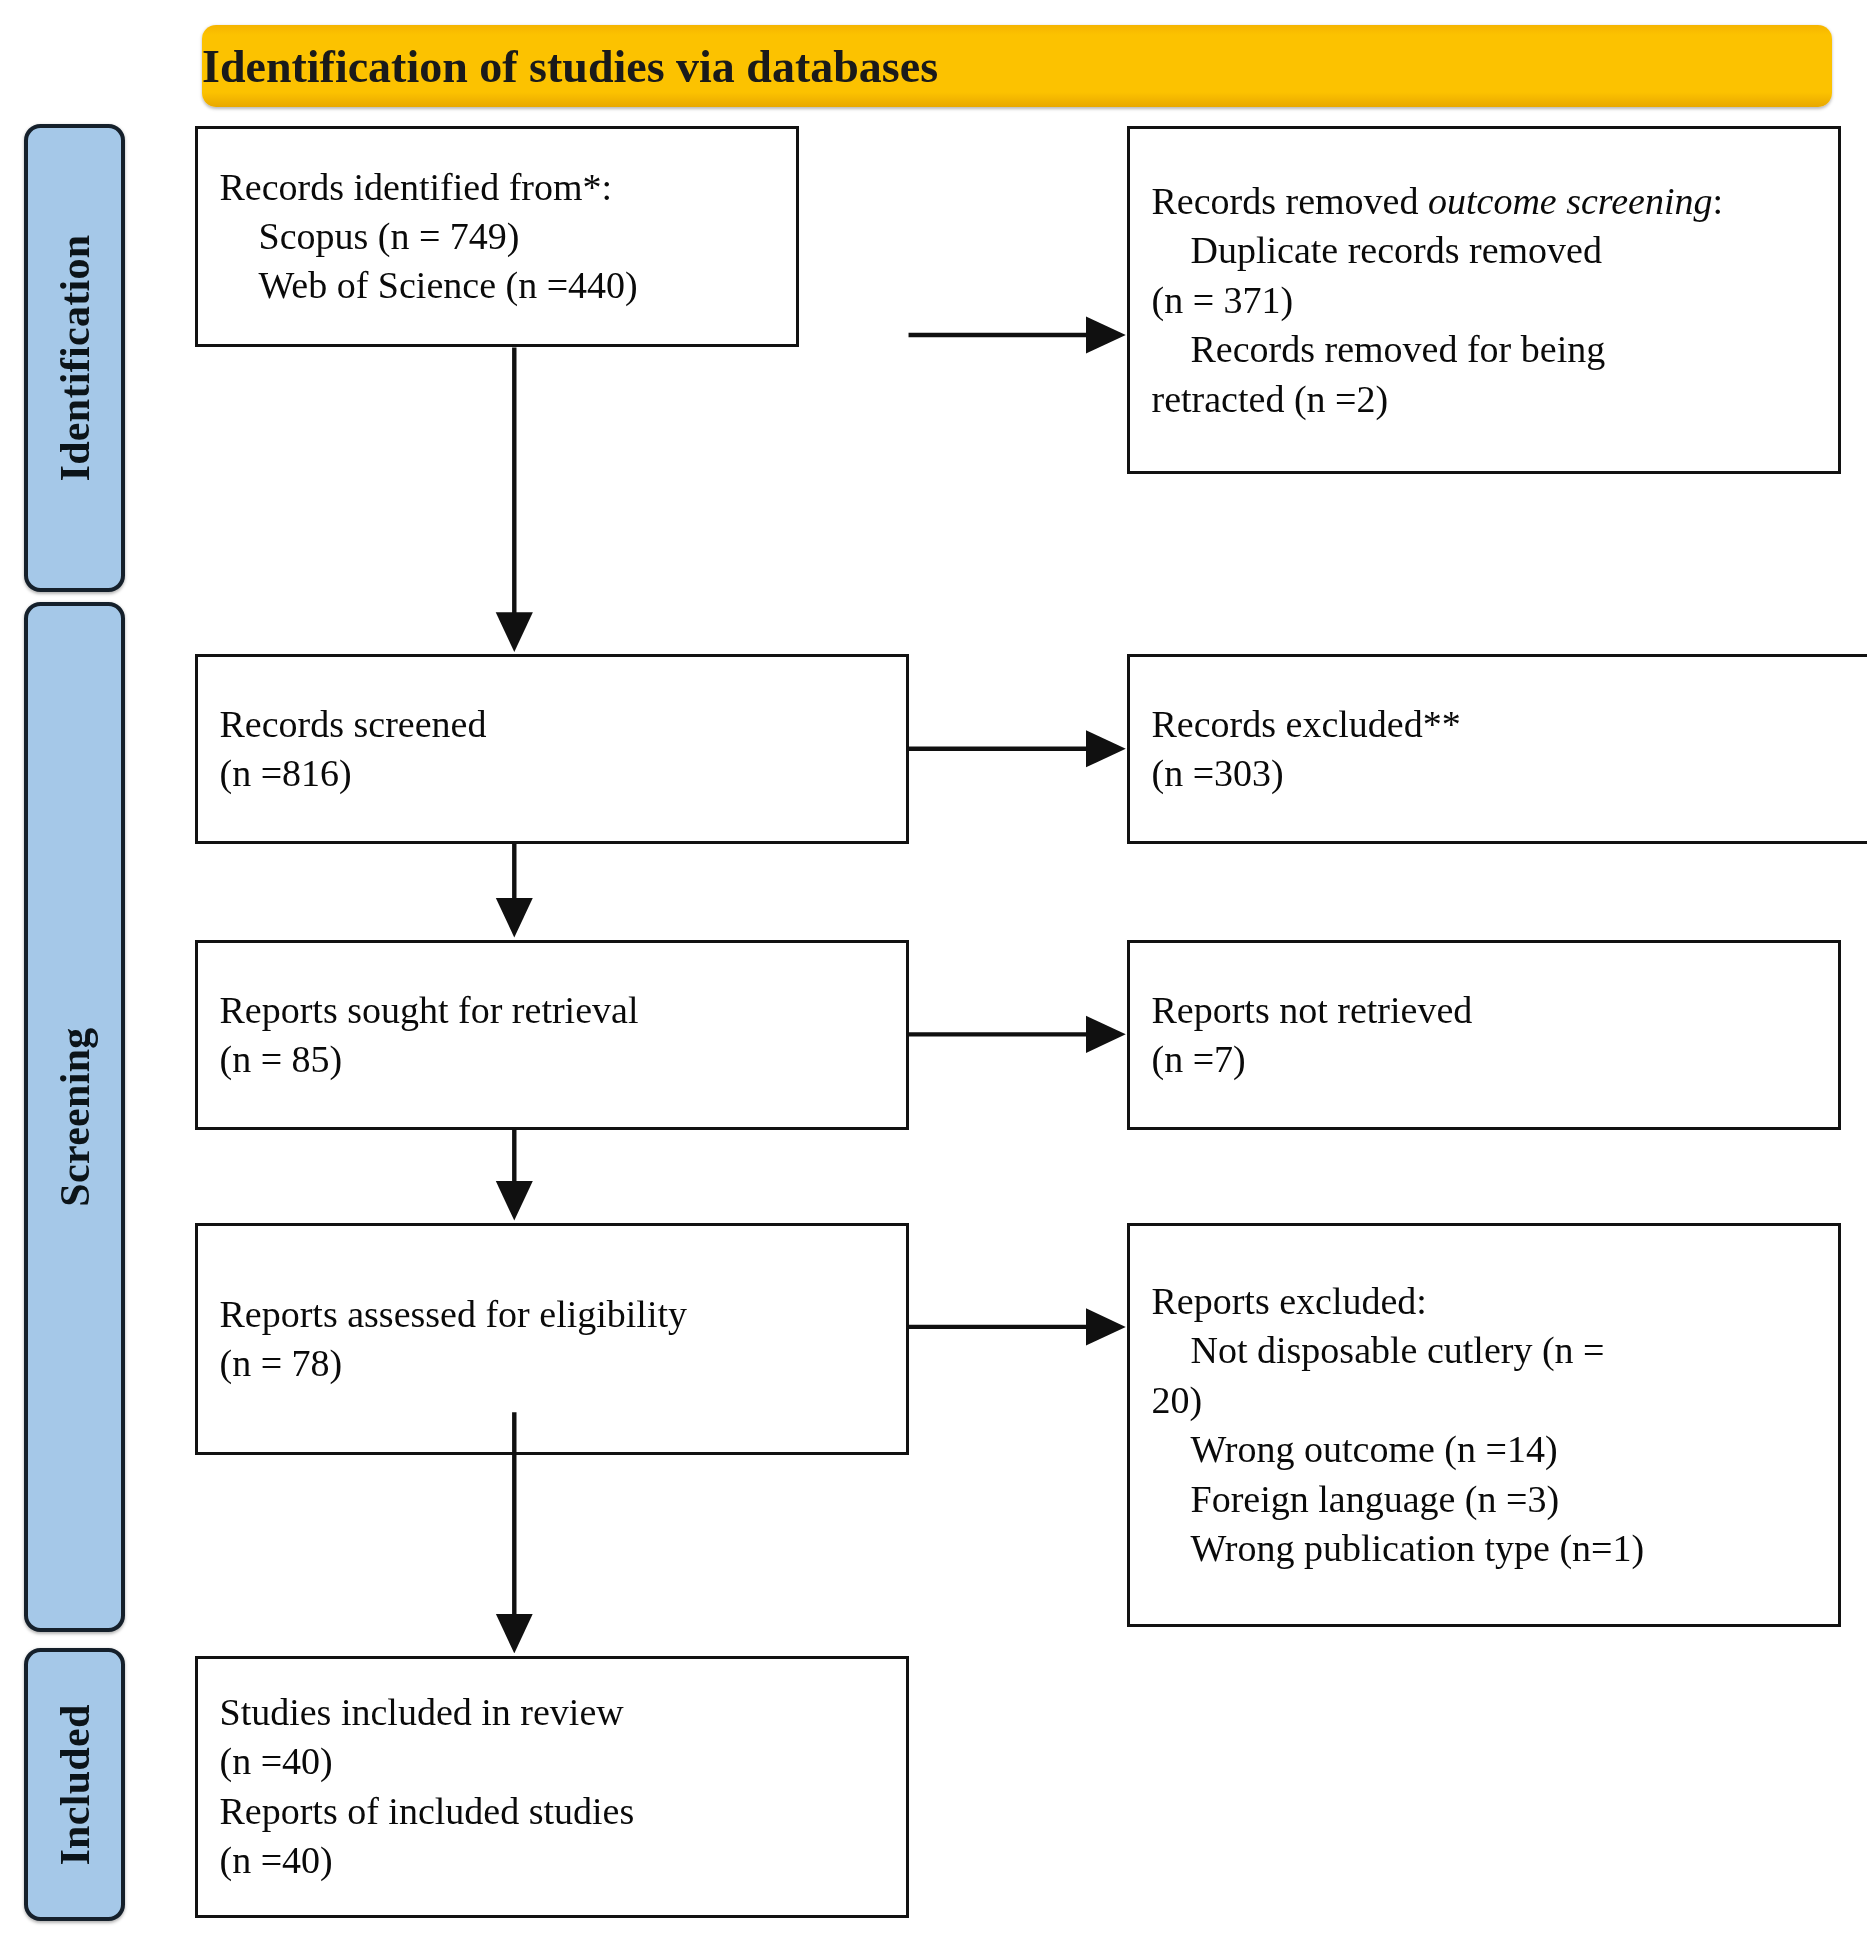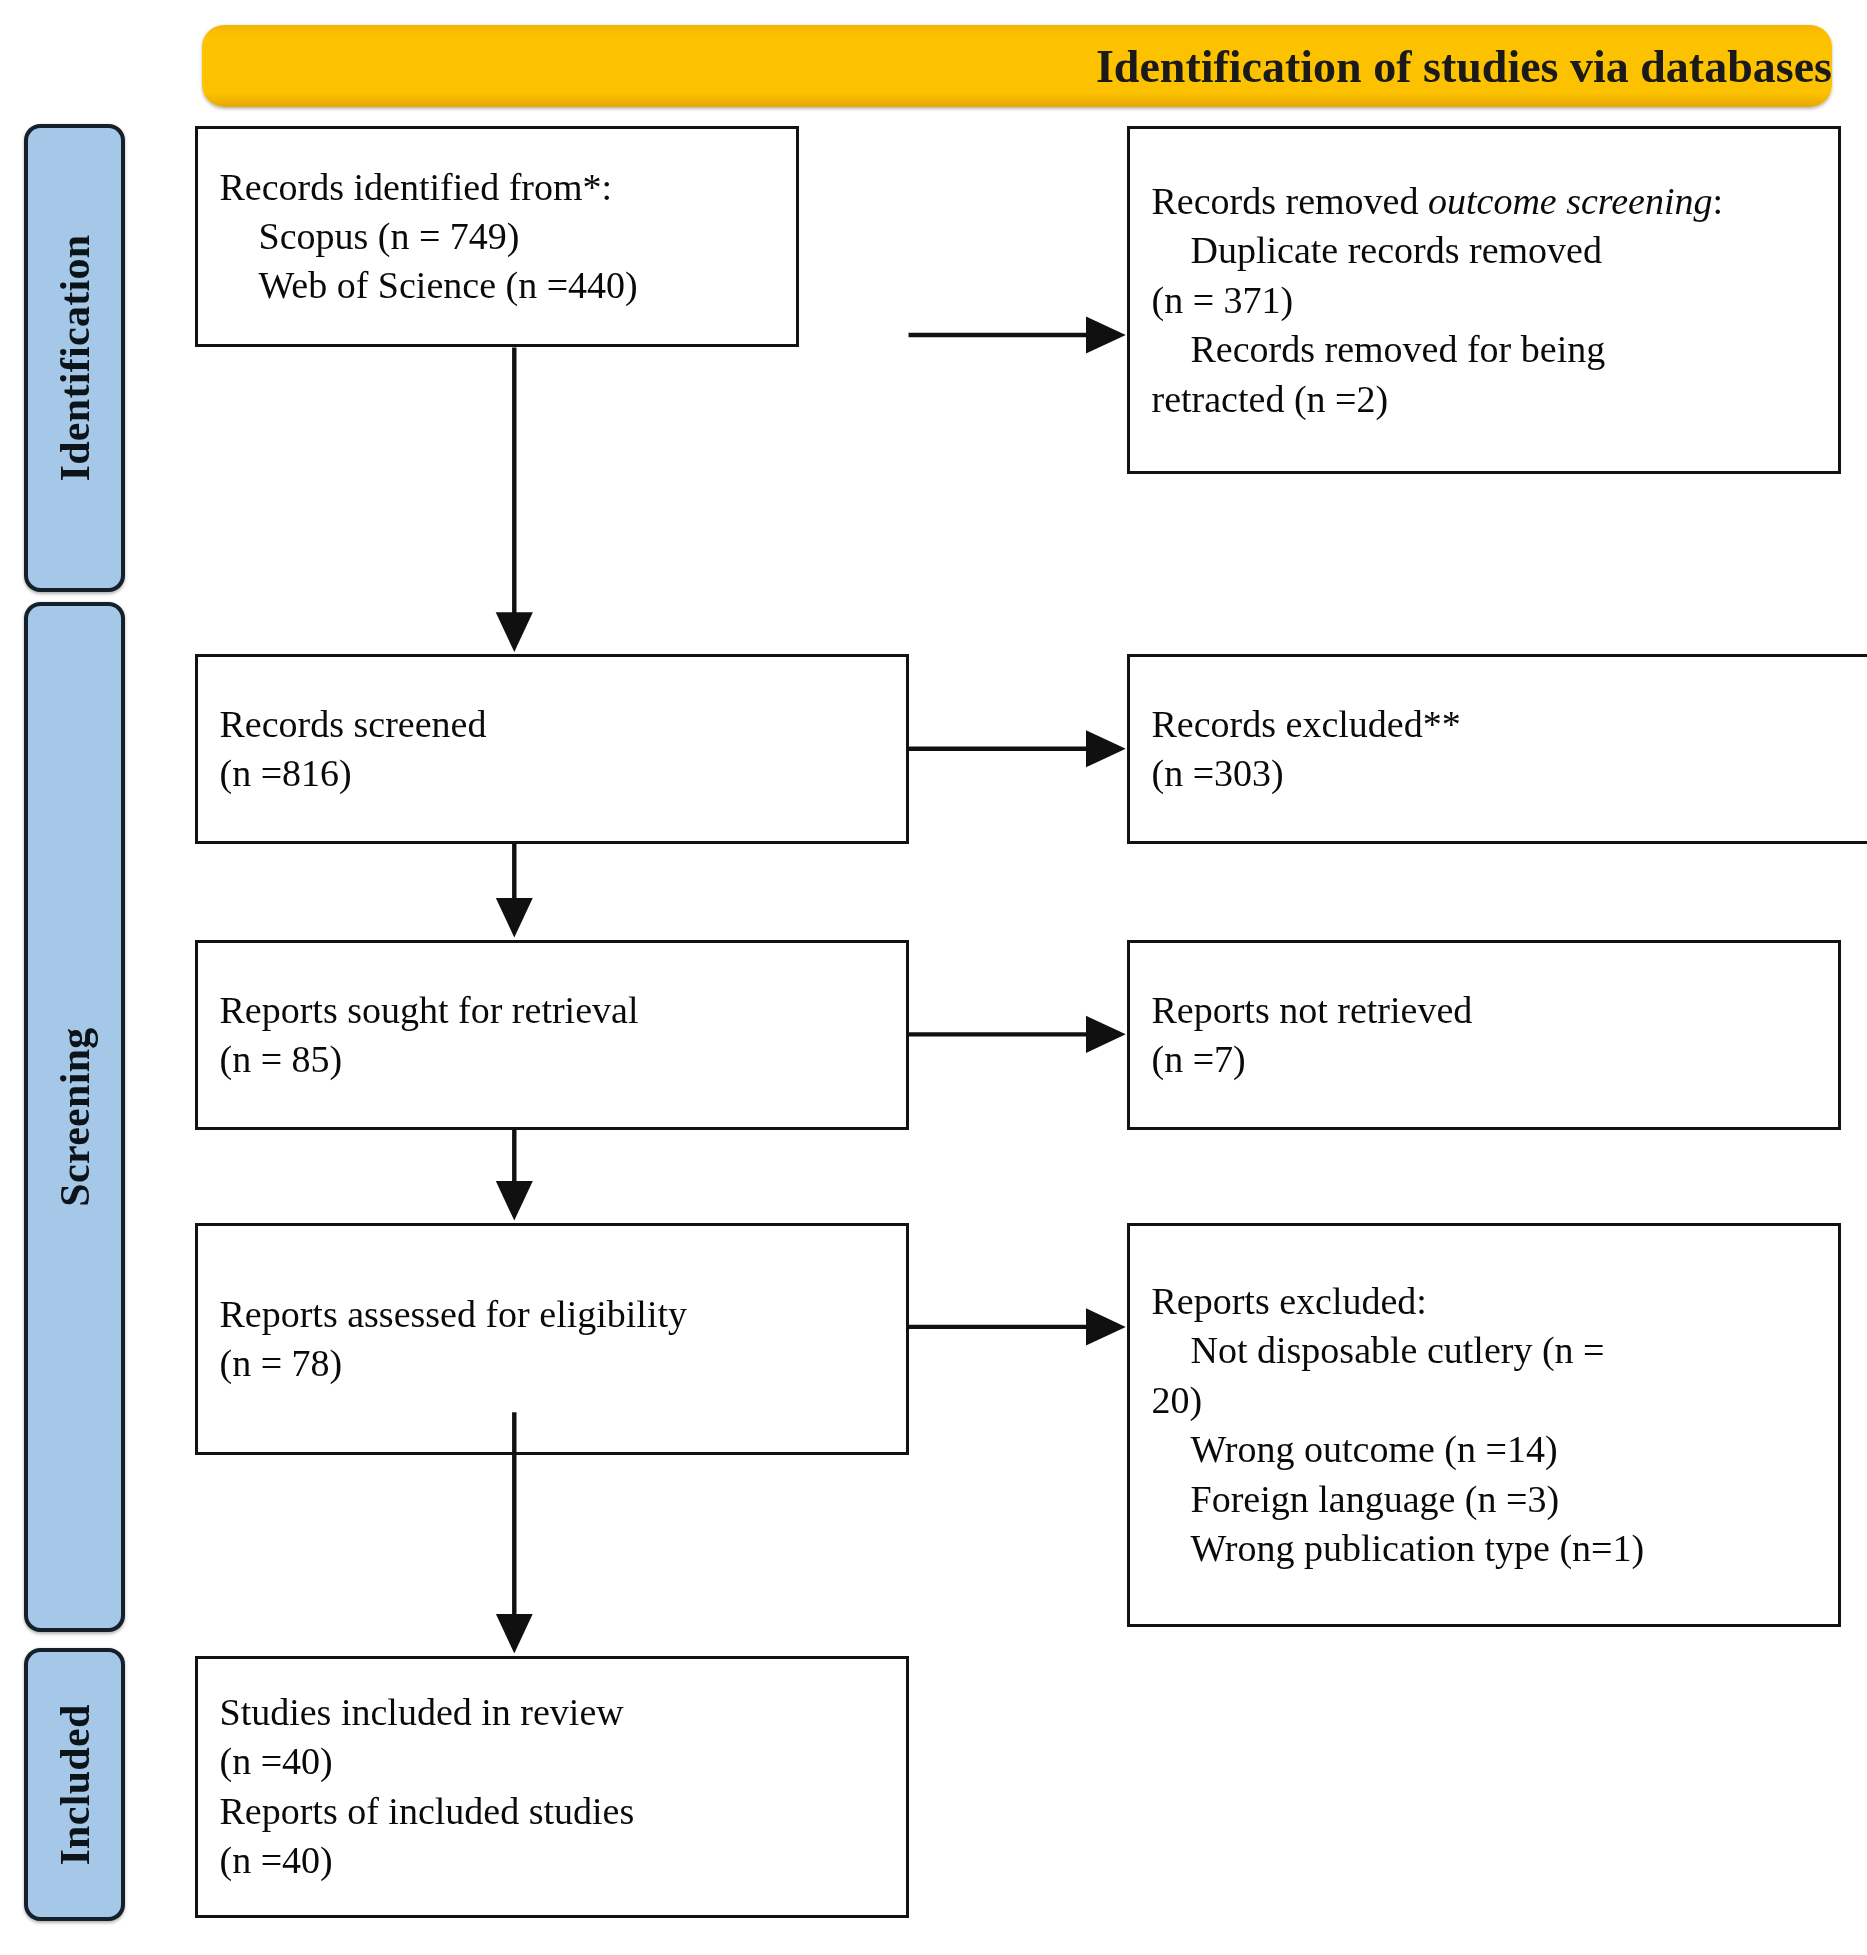--- a/index.html
+++ b/index.html
@@ -16,25 +16,25 @@
     height: 1955px;
     background: #ffffff;
     overflow: hidden;
   }
 
   
   .banner {
     position: absolute;
     box-sizing: border-box;
     background: linear-gradient(to bottom, #f5b400 0%, #fcc200 12%, #fcc200 82%, #e8a800 100%);
-    border-radius: 22px;
+    border-radius: 14px;
     box-shadow: 0 1.9px 3.2px rgba(0,0,0,0.28);
     display: flex;
     align-items: center;
-    justify-content: flex-end;
+    justify-content: flex-start;
     color: #1a1a1a;
     font-weight: bold;
     font-family: "Liberation Serif", "DejaVu Serif", serif;
   }
 
   
   .stage {
     position: absolute;
     box-sizing: border-box;
     background: #a5c8e8;

